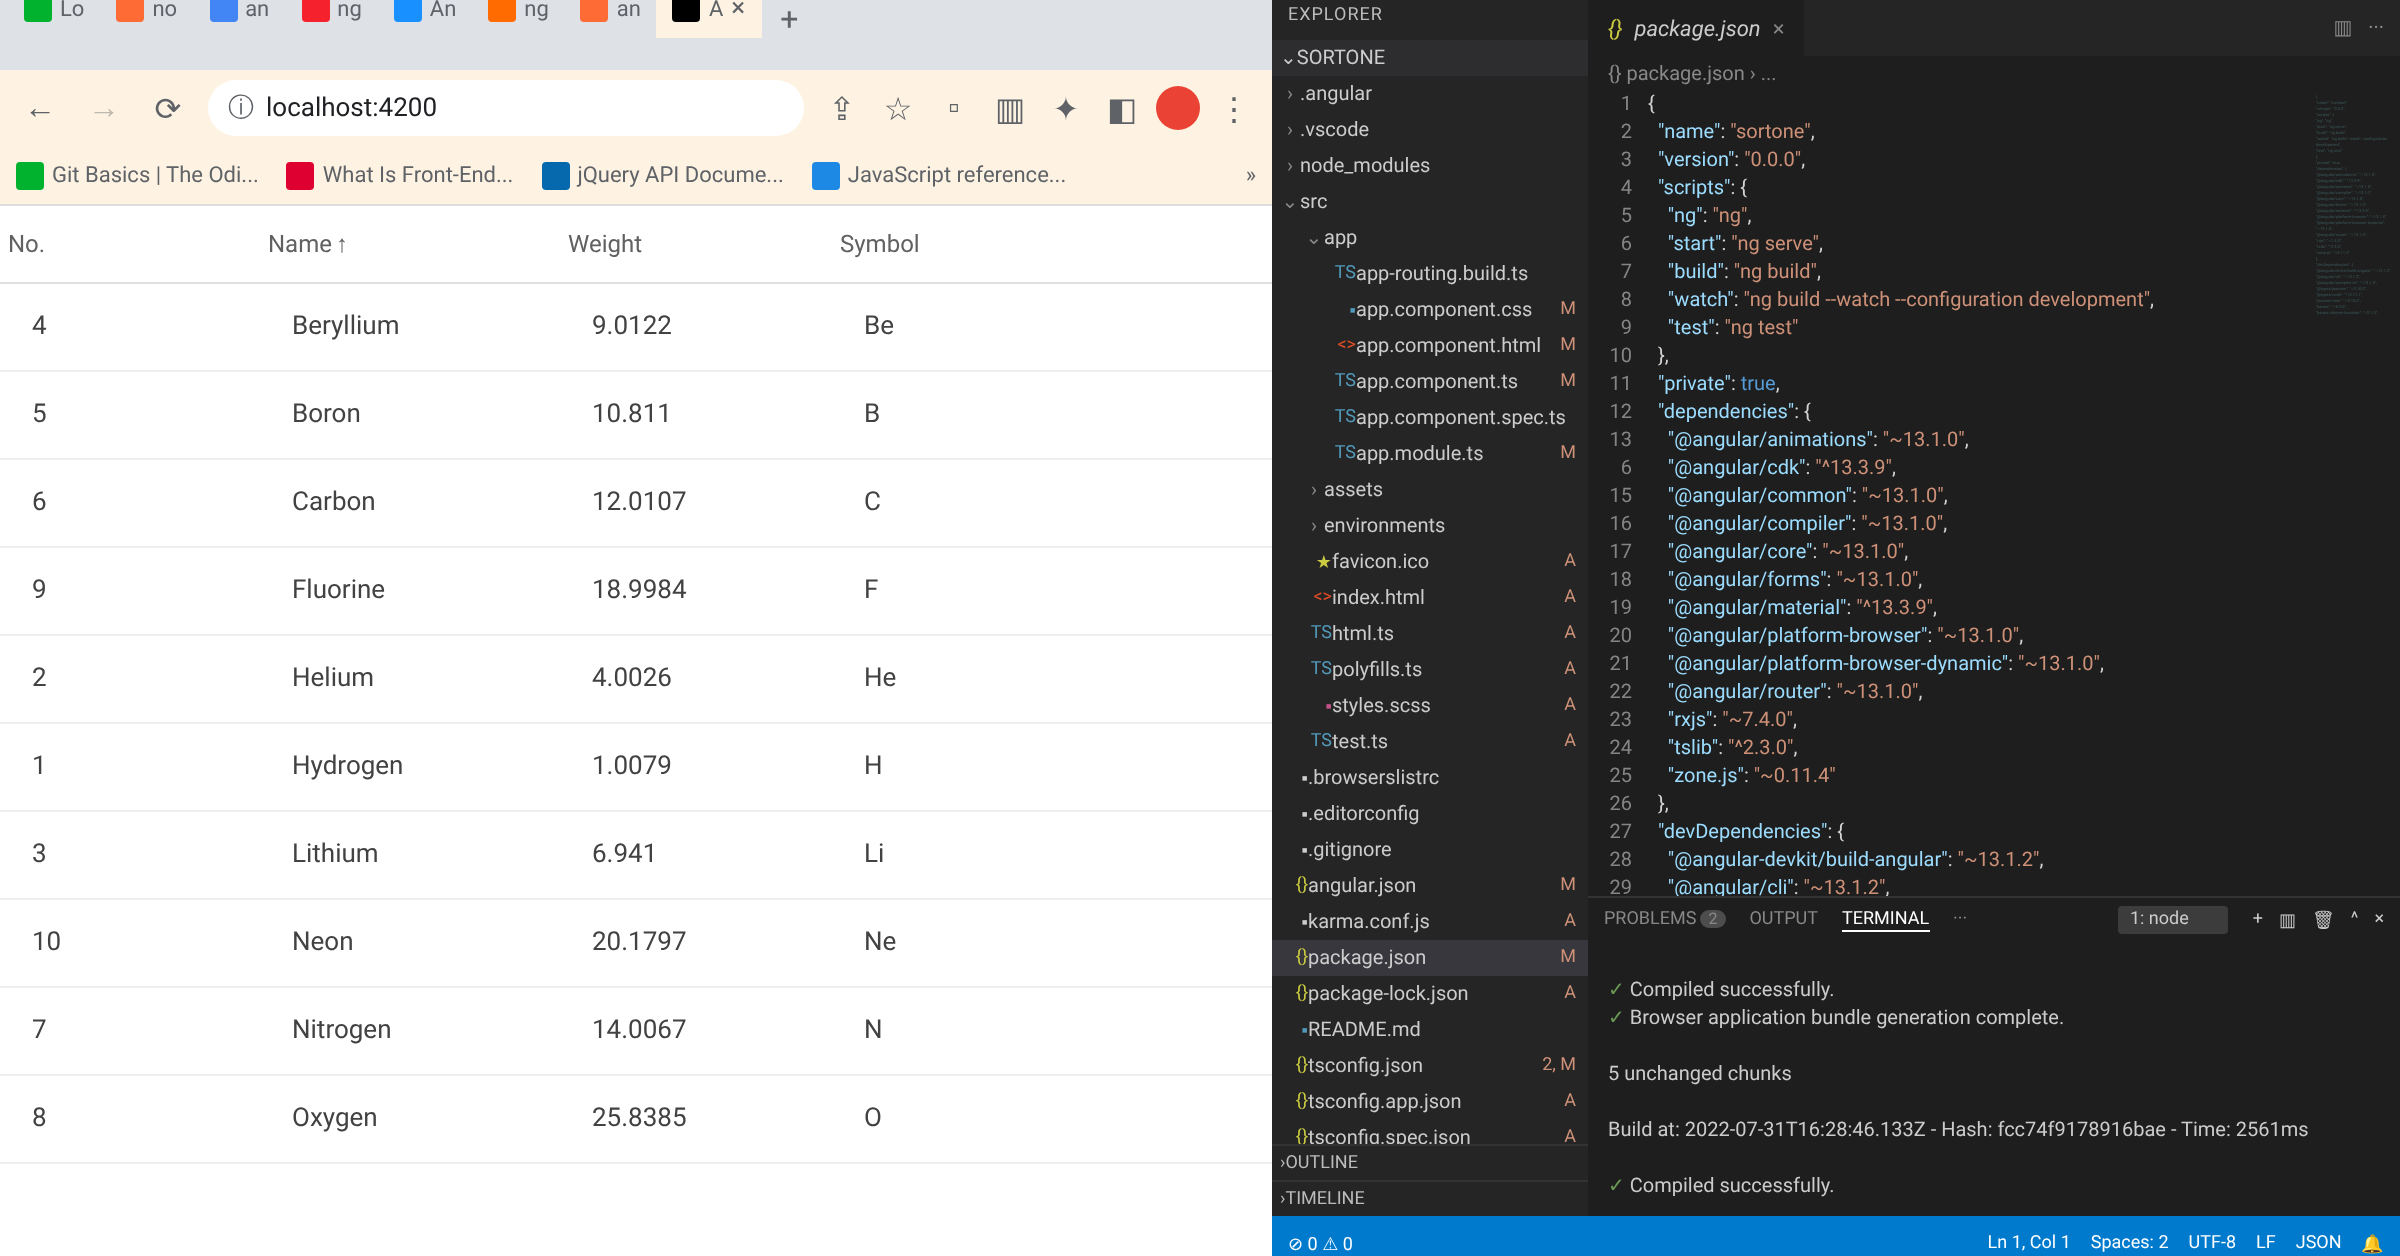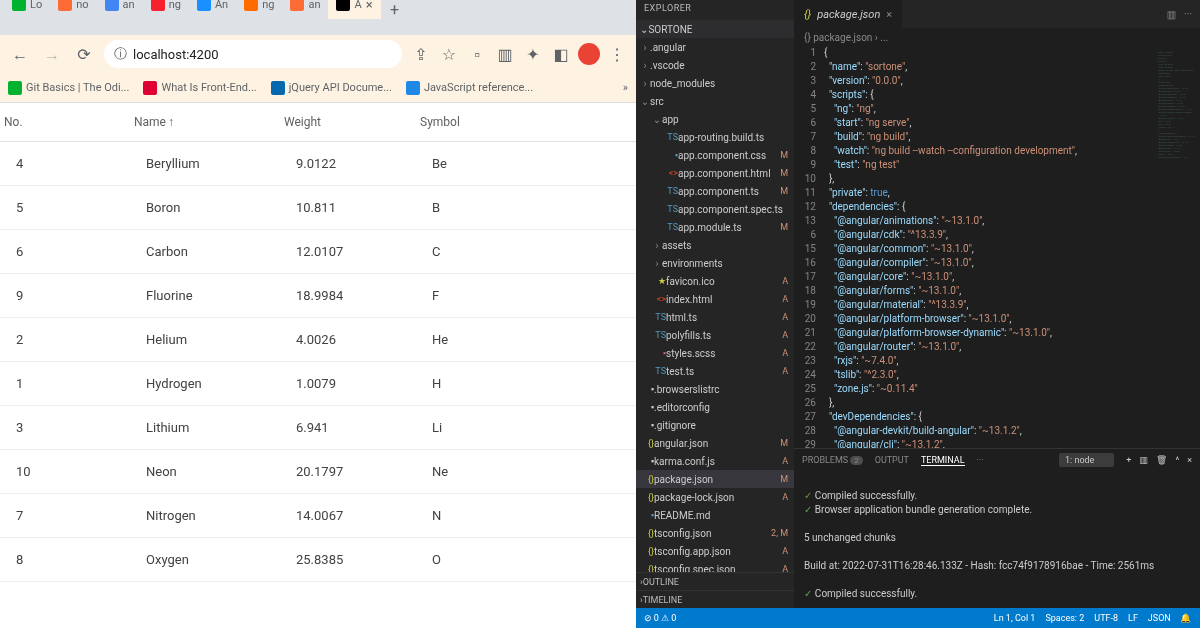--- a/index.html
+++ b/index.html
@@ -60,21 +60,21 @@
 .ln{height:14px;white-space:pre}
 .k{color:#9cdcfe}.s{color:#ce9178}.p{color:#d4d4d4}.b{color:#569cd6}
 .term{height:160px;border-top:1px solid #333;display:flex;flex-direction:column}
 .termtabs{height:22px;display:flex;align-items:center;padding:0 8px;gap:12px;font-size:9px;color:#888}
 .termtabs .act{color:#fff;border-bottom:1px solid #fff}
 .termtabs .badge{background:#4d4d4d;border-radius:8px;padding:0 4px;font-size:8px;margin-left:2px}
 .termselect{margin-left:auto;background:#3c3c3c;padding:2px 20px 2px 6px;font-size:9px;color:#ccc;border-radius:2px}
 .termctl{display:flex;gap:8px;color:#ccc}
 .termbody{flex:1;padding:4px 10px;font-family:Consolas,monospace;font-size:10px;line-height:14px;color:#ccc}
 .termbody .ok{color:#6a9955}
-.status{height:20px;background:#007acc;display:flex;align-items:center;padding:0 8px;font-size:9px;color:#fff;gap:10px}
+.status{height:20px;background:#007acc;display:flex;align-items:flex-end;padding:0 8px;font-size:9px;color:#fff;gap:10px}
 .status .right{margin-left:auto;display:flex;gap:10px}
 </style>
 </head>
 <body>
 
 <div class="browser">
   <div class="tabs" id="browser-tabs">
       <div class="tab">
         <span class="favicon" style="background:#00b22d"></span>
         <span class="title">Lo</span>

